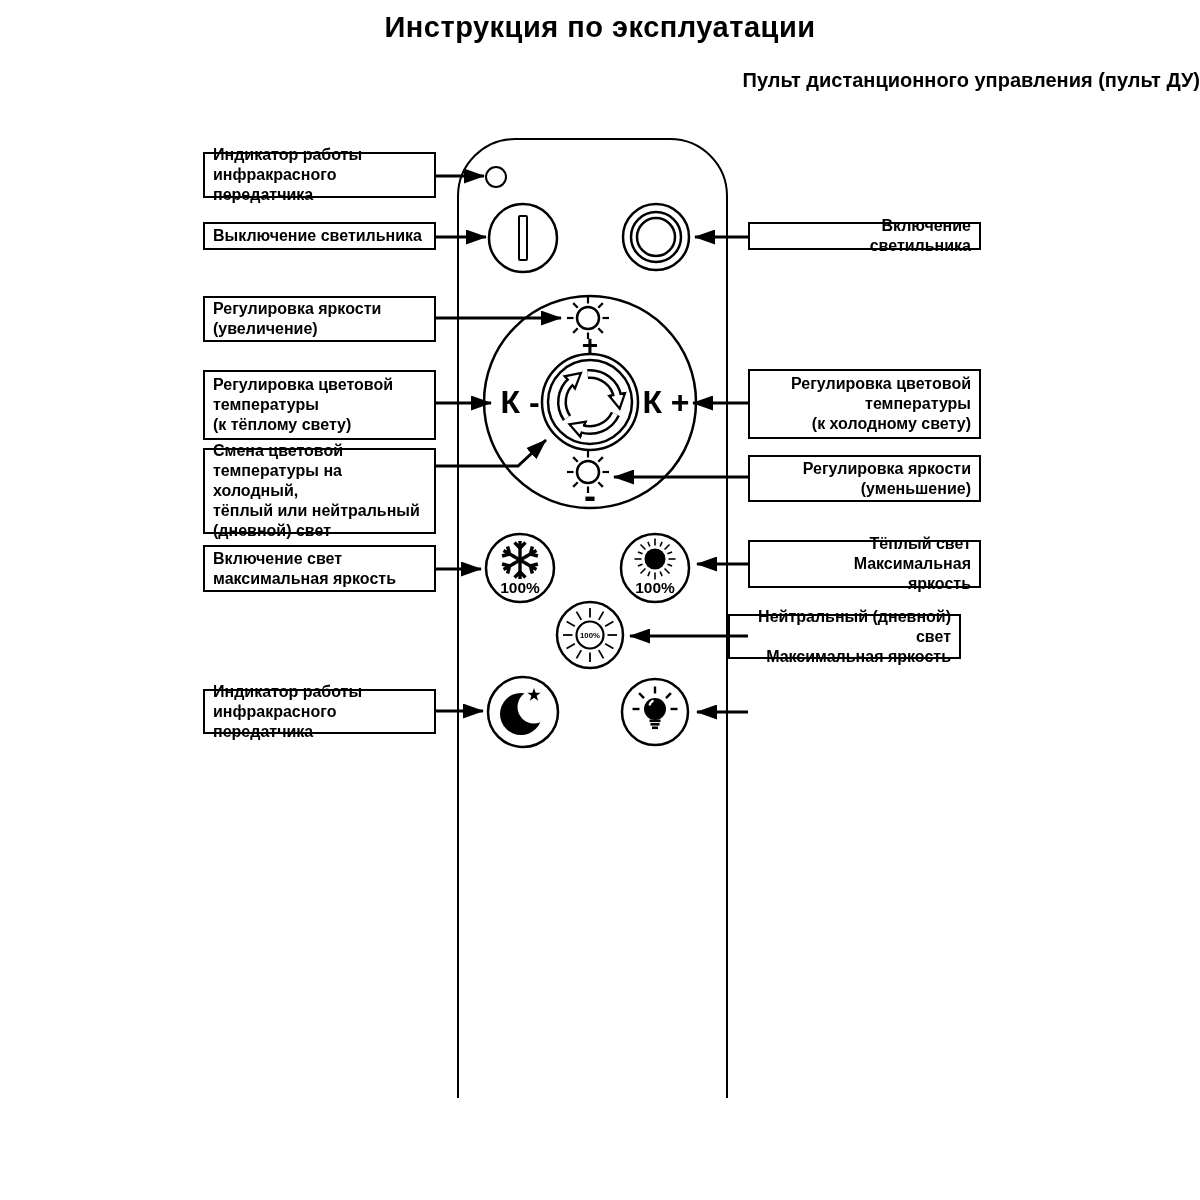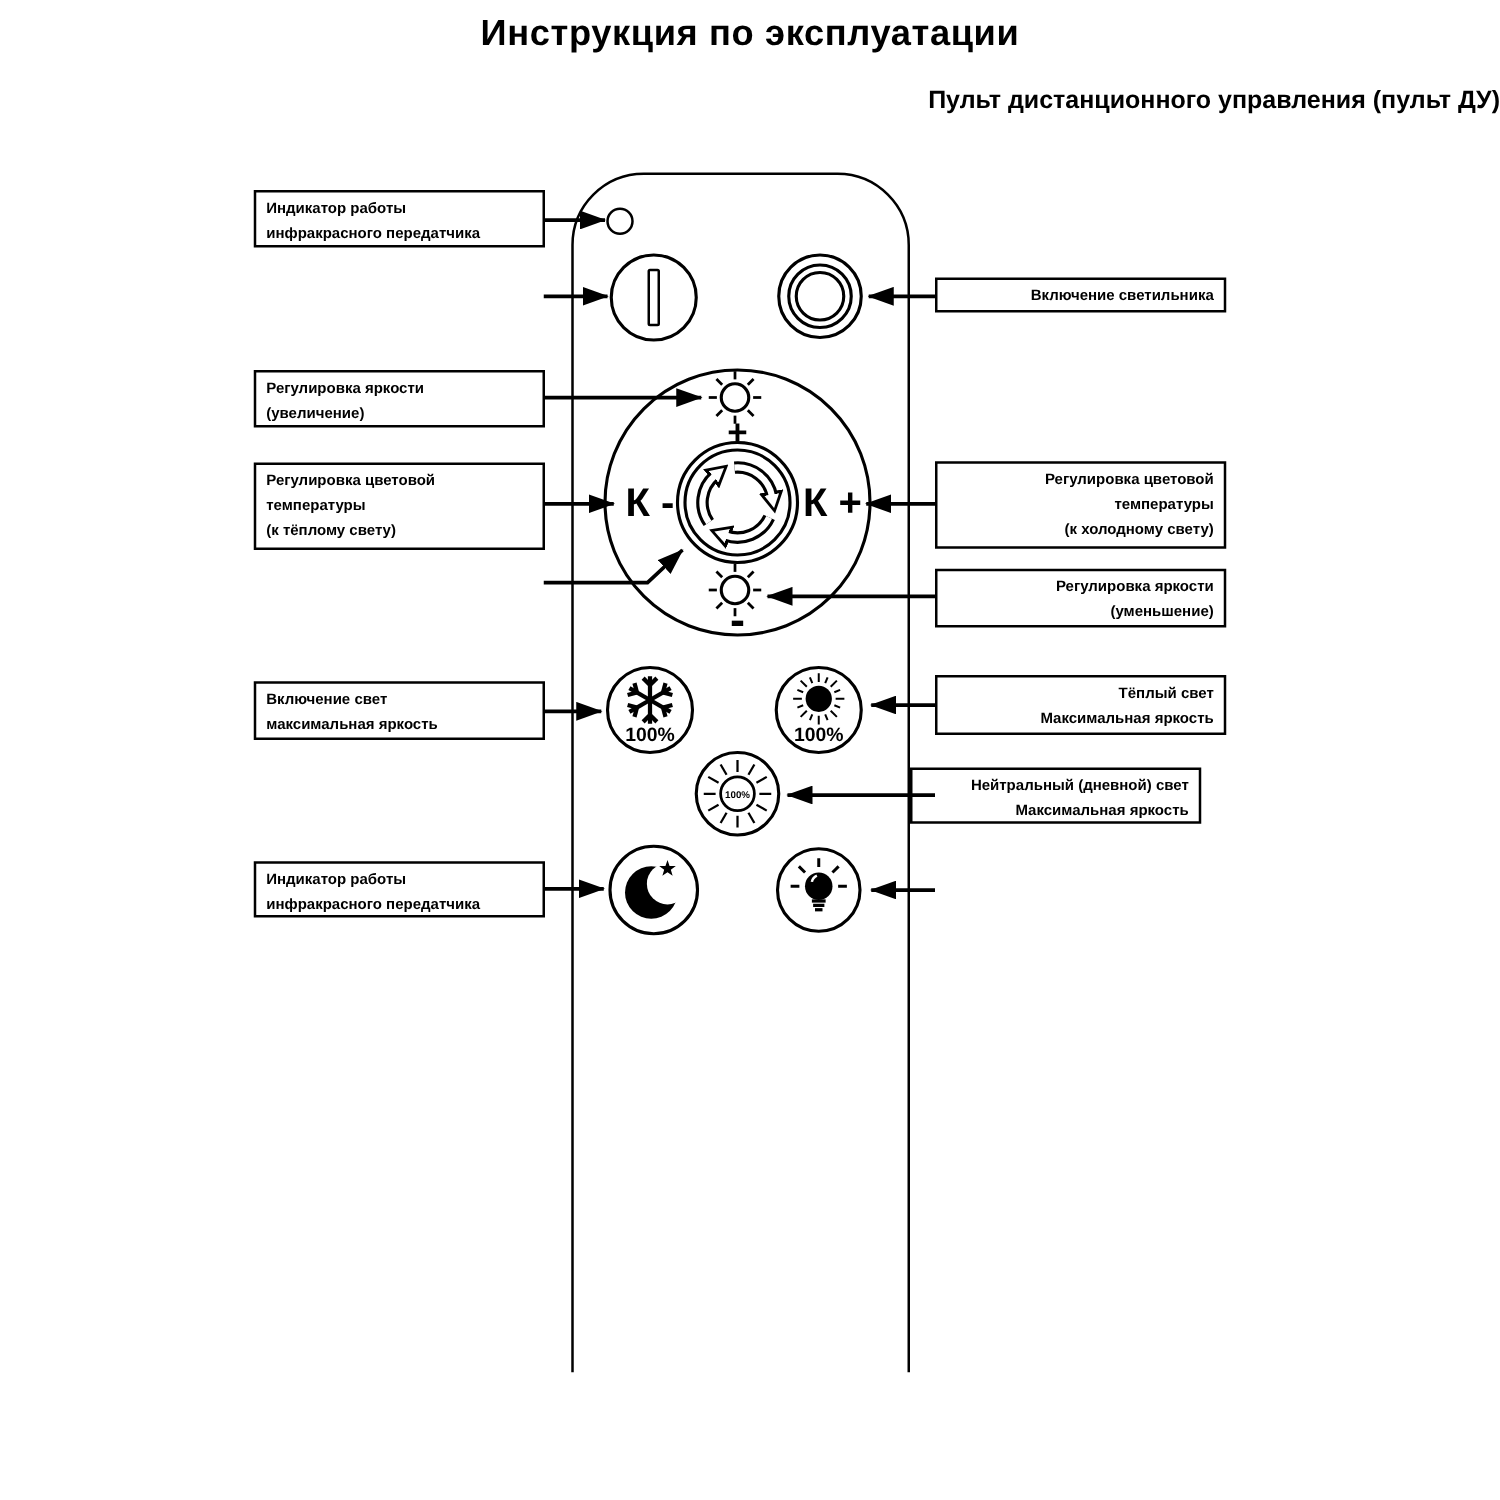--- a/index.html
+++ b/index.html
@@ -7,22 +7,22 @@
           font-family:"Liberation Sans",sans-serif;color:#000;overflow:hidden;}
   .title{position:absolute;top:11px;left:0;width:100%;text-align:center;
          font-size:29px;font-weight:bold;letter-spacing:.5px;}
   .subtitle{position:absolute;top:69px;left:0;width:100%;text-align:right;
             font-size:20px;font-weight:bold;}
   .remote{position:absolute;left:457px;top:138px;width:271px;height:1050px;
           box-sizing:border-box;border:2px solid #000;border-radius:58px;background:#fff;}
   .led{position:absolute;left:485px;top:166px;width:22px;height:22px;
        box-sizing:border-box;border:2px solid #000;border-radius:50%;background:#fff;}
   .lbox{position:absolute;width:233px;box-sizing:border-box;border:2px solid #000;
-        background:#fff;display:flex;align-items:flex-start;padding:2px 8px;
-        font-size:12px;line-height:20px;font-weight:bold;}
+        background:#fff;display:flex;align-items:center;padding:2px 8px;
+        font-size:16px;line-height:20px;font-weight:bold;}
   .lbox .txt{white-space:pre-line;}
   .rgt{justify-content:flex-end;text-align:right;}
   svg.layer,svg.btn{position:absolute;}
   .oc{fill:#fff;stroke:#000;stroke-width:2.5;}
   .ray{stroke:#000;stroke-width:2.2;}
   .cl{stroke:#000;stroke-width:3;fill:none;marker-end:url(#ah);}
   text.pct{font-weight:bold;font-size:15.5px;text-anchor:middle;fill:#000;}
   text.pcts{font-weight:bold;font-size:7.8px;text-anchor:middle;fill:#000;}
   text.wt{font-weight:bold;text-anchor:middle;fill:#000;}
 </style>
@@ -34,28 +34,37 @@
   <div class="title">Инструкция по эксплуатации</div>
   <div class="subtitle">Пульт дистанционного управления (пульт ДУ)</div>
 
   <div class="remote"></div>
   <div class="led"></div>
 
   <div class="lbox" style="left:203px;top:152px;height:46px;">
       <span class="txt">Индикатор работы
 инфракрасного передатчика</span>
     </div>
+  <div class="lbox" style="left:203px;top:222px;height:28px;">
+      <span class="txt">Выключение светильника</span>
+    </div>
   <div class="lbox" style="left:203px;top:296px;height:46px;">
       <span class="txt">Регулировка яркости
 (увеличение)</span>
     </div>
   <div class="lbox" style="left:203px;top:370px;height:70px;">
       <span class="txt">Регулировка цветовой
 температуры
 (к тёплому свету)</span>
+    </div>
+  <div class="lbox" style="left:203px;top:448px;height:86px;">
+      <span class="txt">Смена цветовой
+температуры на холодный,
+тёплый или нейтральный
+(дневной) свет</span>
     </div>
   <div class="lbox" style="left:203px;top:545px;height:47px;">
       <span class="txt">Включение свет
 максимальная яркость</span>
     </div>
   <div class="lbox" style="left:203px;top:689px;height:45px;">
       <span class="txt">Индикатор работы
 инфракрасного передатчика</span>
     </div>
 

